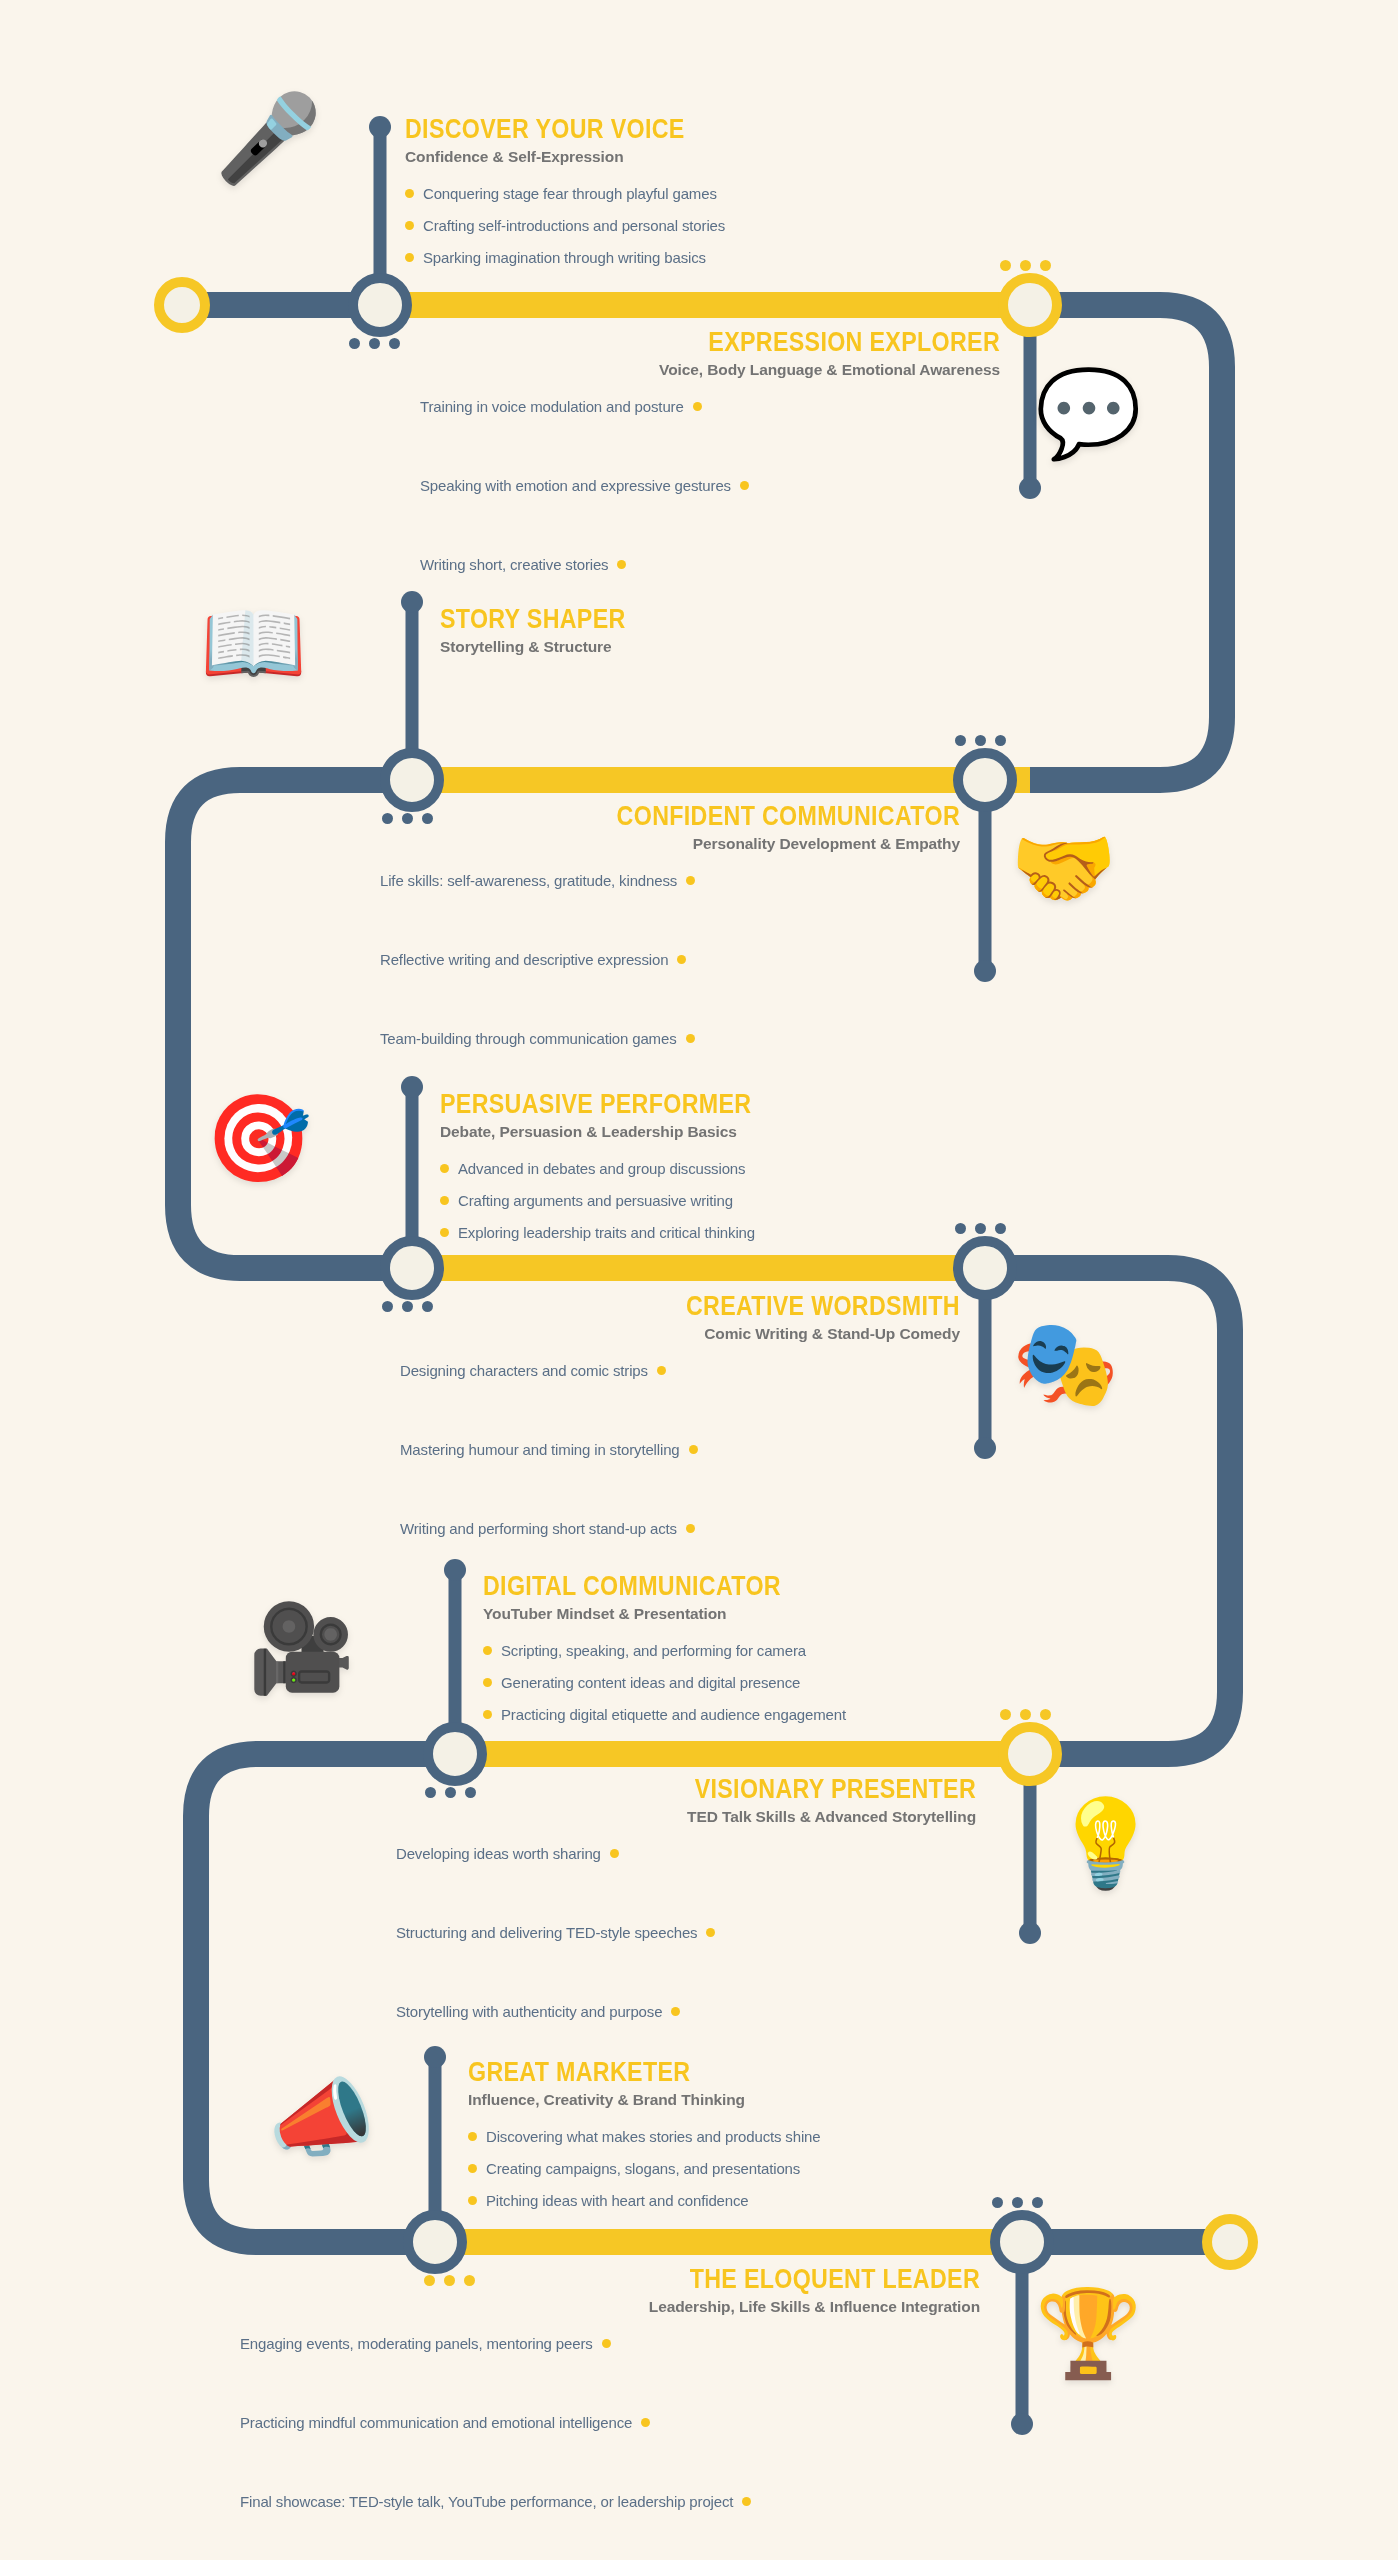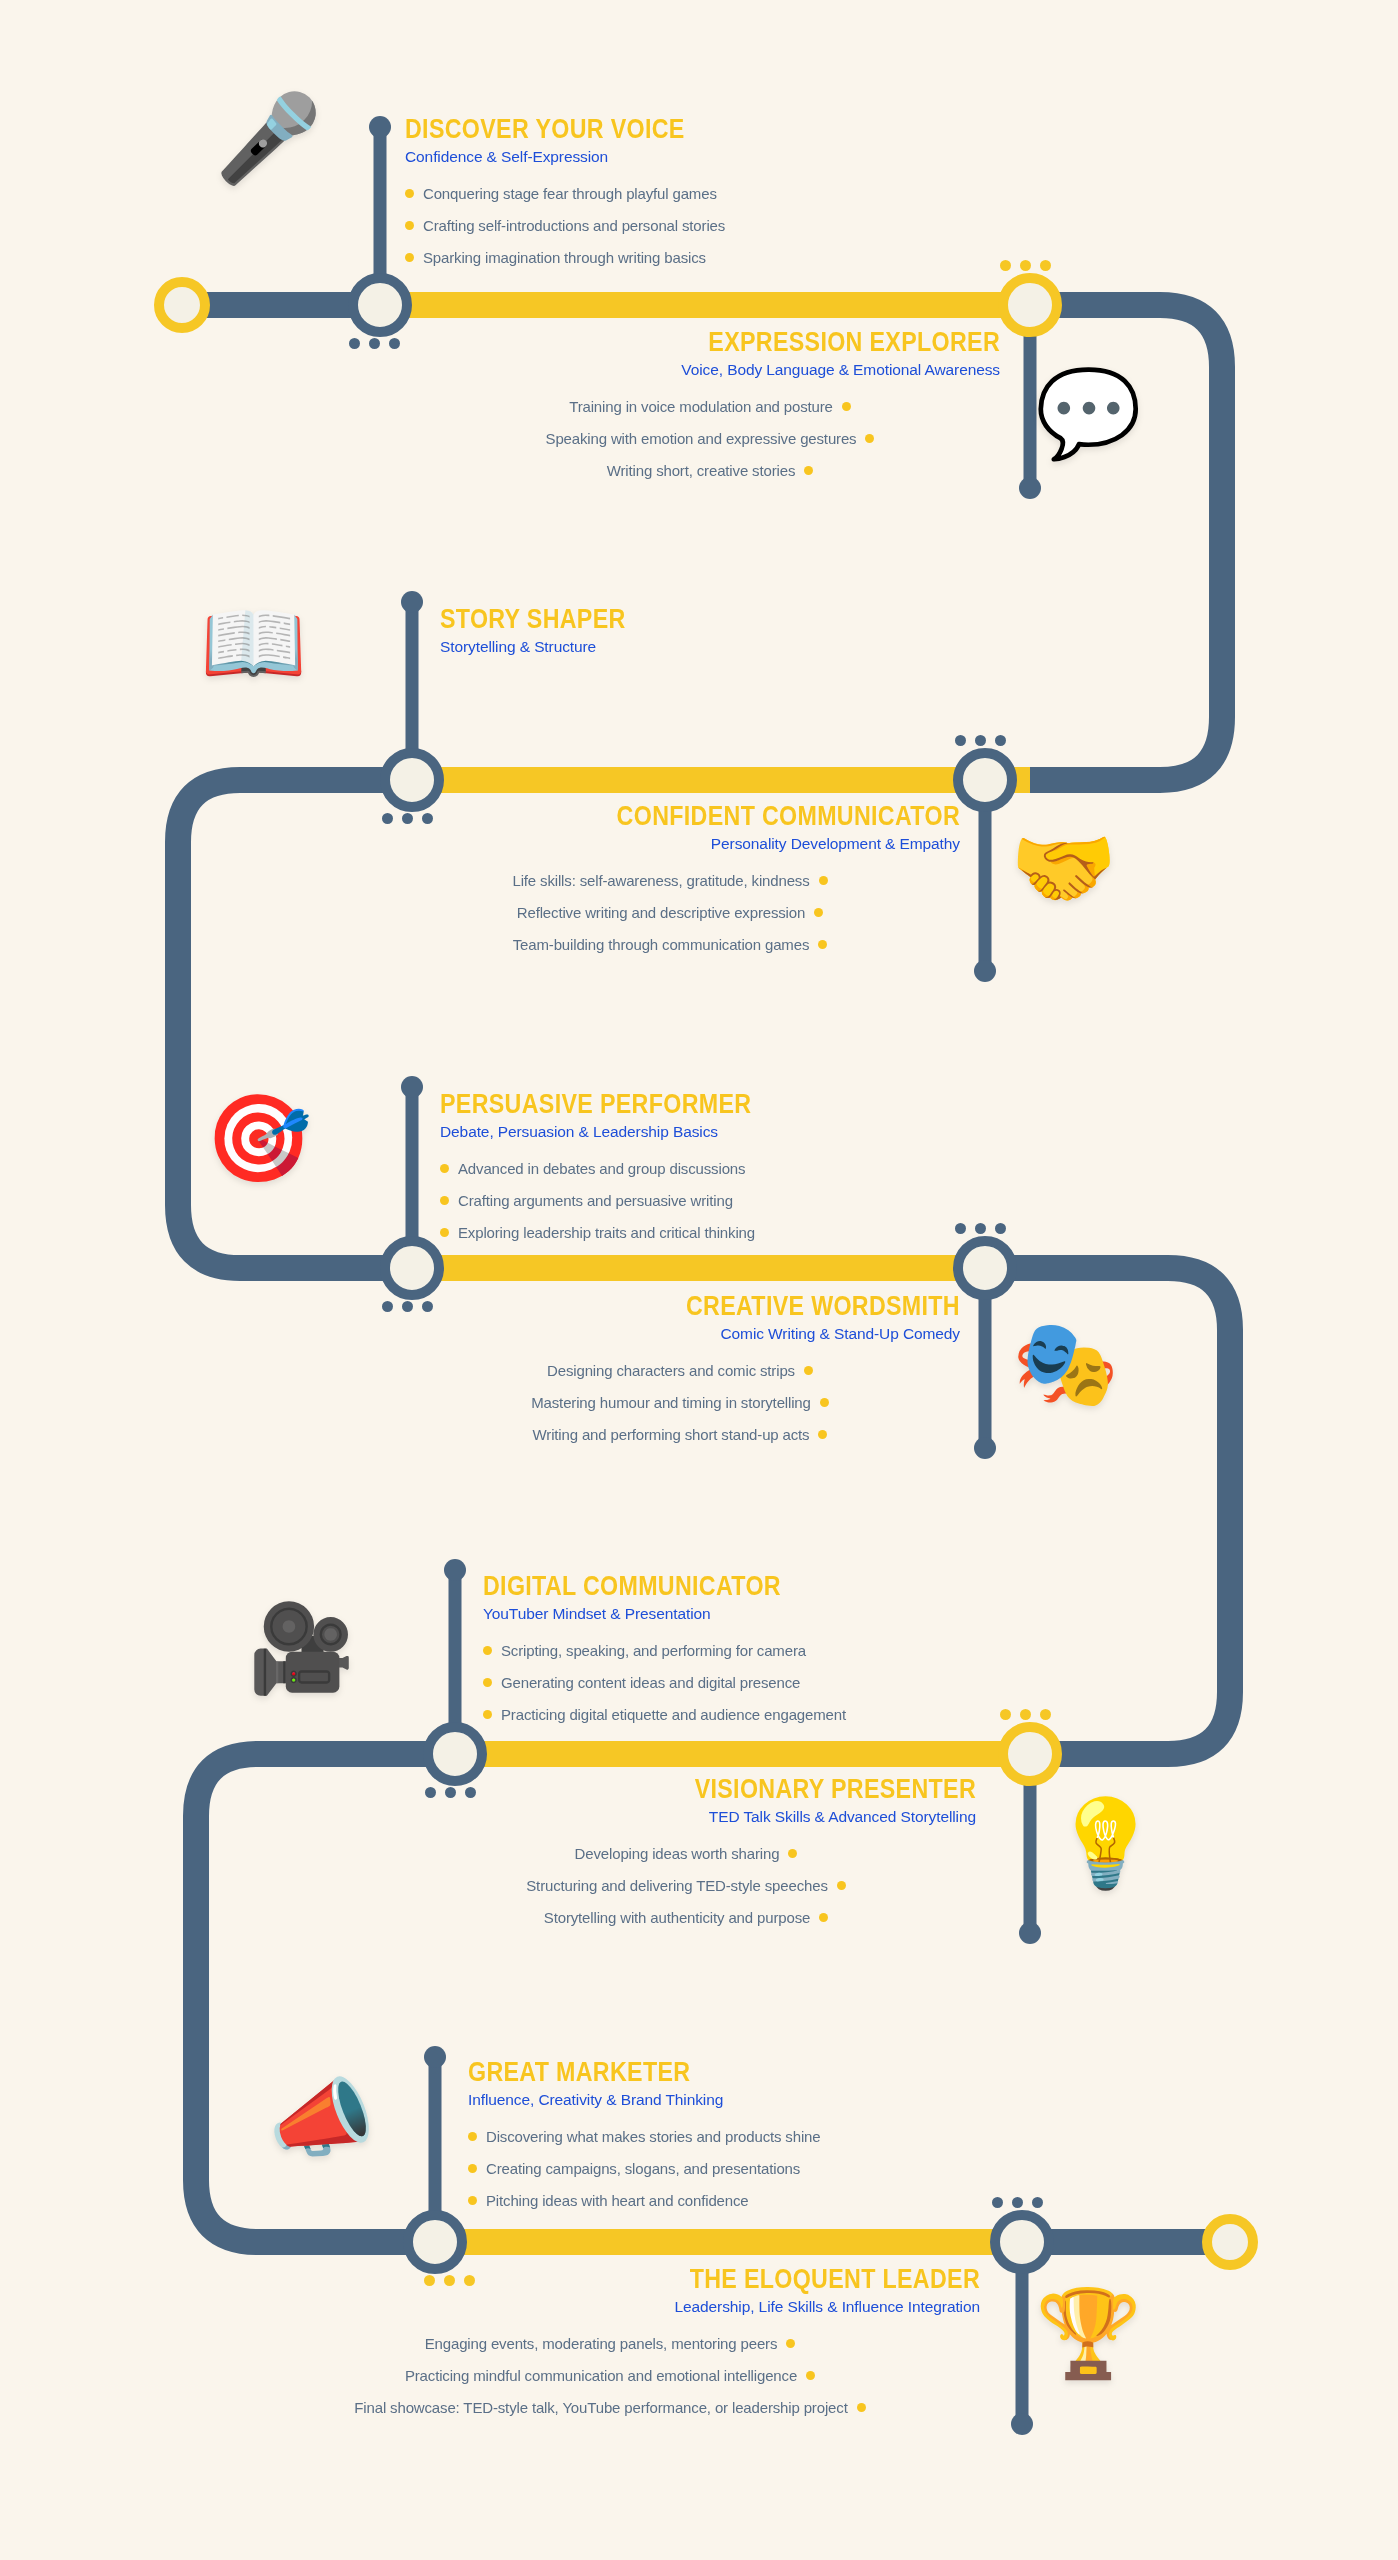--- a/index.html
+++ b/index.html
@@ -34,23 +34,23 @@
     font-family: "Liberation Sans Narrow", "Liberation Sans", sans-serif;
     font-weight: 700;
     font-size: 27px;
     letter-spacing: 0.4px;
     color: #f8c51f;
     text-transform: uppercase;
     line-height: 1.05;
     transform: scaleX(0.86);
   }
   .blk .sub {
-    font-weight: 400;
+    font-weight: 700;
     font-size: 15.5px;
-    color: #1d4ed8;
+    color: #737373;
     margin-top: 5px;
     line-height: 1.2;
     letter-spacing: -0.1px;
   }
   .blk ul { list-style: none; margin-top: 17px; }
   .blk li {
     font-size: 15px;
     color: #5a6f87;
     line-height: 1.28;
     margin-bottom: 13px;
@@ -59,21 +59,21 @@
     gap: 9px;
     white-space: nowrap;
     letter-spacing: -0.15px;
   }
   .blk li .bdot { width: 9px; height: 9px; border-radius: 50%; background: #f8c51f; flex: 0 0 auto; }
 
   
   .blk.right { text-align: right; }
   .blk.right .ttl { transform: scaleX(0.86); transform-origin: right center; }
   .blk.right li { flex-direction: row-reverse; justify-content: flex-start; }
-  .blk.right ul { display: flex; flex-direction: column; align-items: center; }
+  .blk.right ul { display: flex; flex-direction: column; align-items: flex-start; gap: 47px; }
 
   .blk.left .ttl { transform-origin: left center; }
 
   
   .ico {
     position: absolute;
     z-index: 6;
     font-size: 86px;
     line-height: 1;
     user-select: none;

